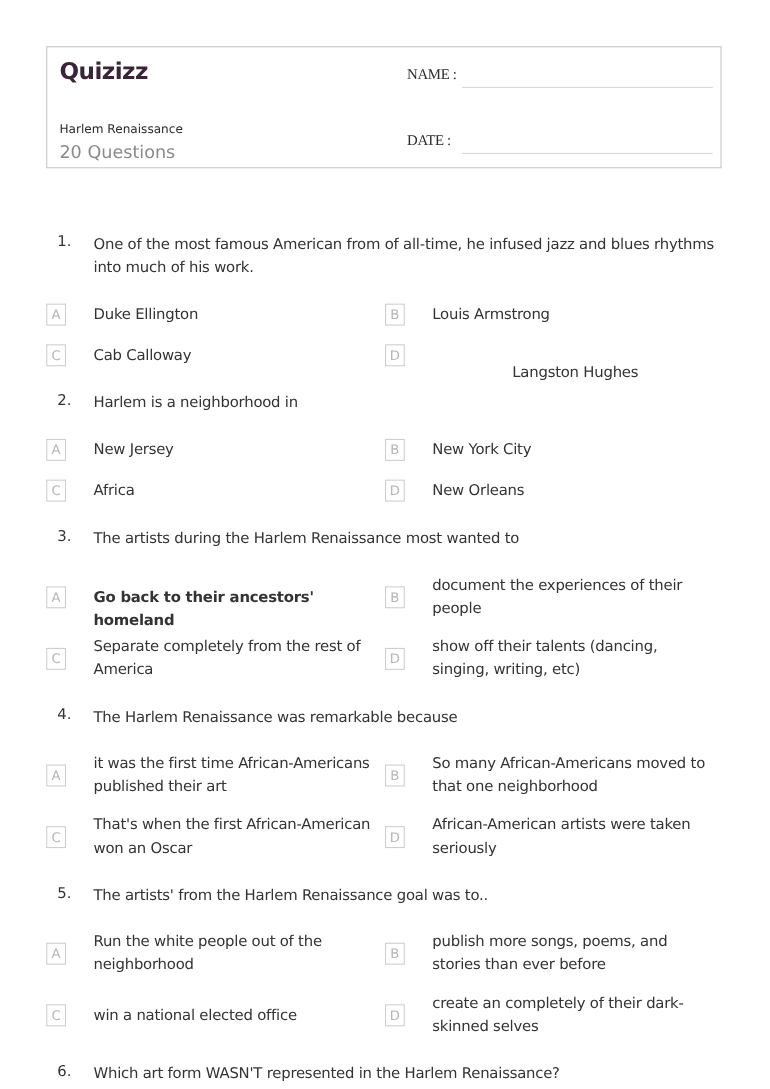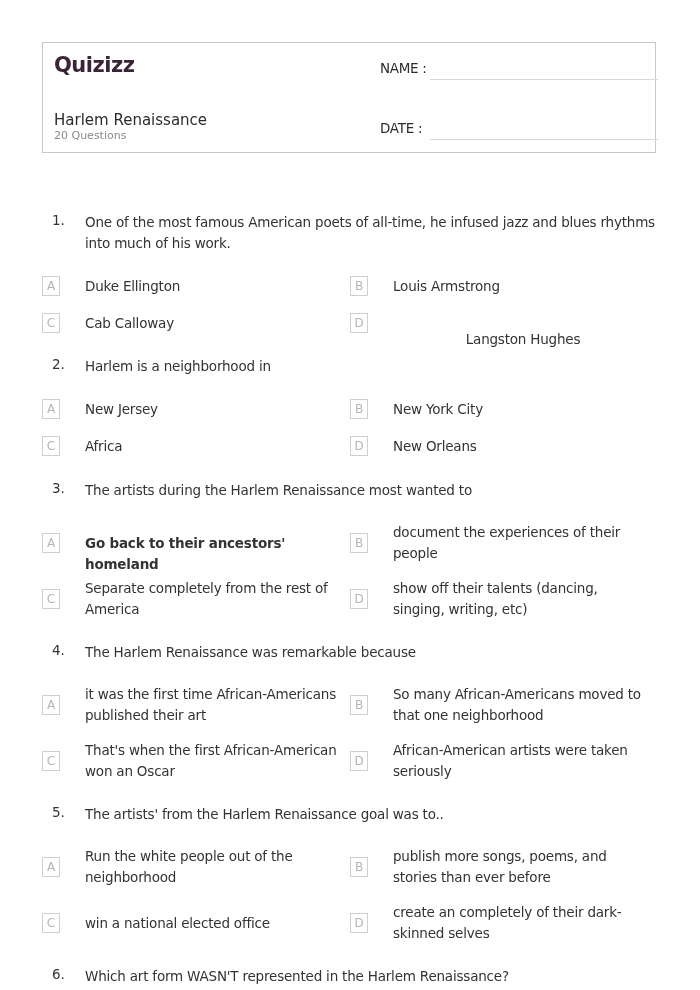--- a/index.html
+++ b/index.html
@@ -10,23 +10,23 @@
     }
     .header-box {
       position: absolute; left: 42px; top: 42px; width: 614px; height: 111px;
       border: 1px solid #c8c8c8; box-sizing: border-box; background: #fff;
     }
     .logo {
       position: absolute; left: 11px; top: 10px;
       font-family: "DejaVu Sans", sans-serif; font-weight: bold;
       font-size: 21px; letter-spacing: -0.5px; color: #3a2538;
     }
-    .quiz-title { position: absolute; left: 11px; top: 68px; font-size: 15px; color: #2b2b2b; }
-    .quiz-count { position: absolute; left: 11px; top: 86px; font-size: 11px; color: #8a8a8a; }
-    .field-row { position: absolute; left: 337px; width: 278px; height: 22px; }
+    .quiz-title { position: absolute; left: 11px; top: 68px; font-size: 11px; color: #2b2b2b; }
+    .quiz-count { position: absolute; left: 11px; top: 86px; font-size: 16px; color: #8a8a8a; }
+    .field-row { position: absolute; left: 327px; width: 278px; height: 22px; font-family: Liberation Serif, serif; }
     .field-label { position: absolute; left: 0; top: 2px; font-size: 13.5px; color: #2b2b2b; letter-spacing: -0.3px; }
     .field-line { position: absolute; left: 50px; right: 0; bottom: 0; border-bottom: 1px solid #d9d9d9; }
     .row-name { top: 15px; }
     .row-class { top: 45px; }
     .row-date { top: 75px; }
 
     .q { position: absolute; left: 42px; width: 620px; }
     .q-num { position: absolute; left: 10px; top: 0; font-size: 13.5px; color: #333; }
     .q-text { position: absolute; left: 43px; top: 0; width: 570px; font-size: 13.5px; line-height: 21px; color: #333; letter-spacing: -0.2px; }
 
@@ -51,21 +51,21 @@
     <span class="field-line"></span>
   </div>
   <div class="field-row row-date">
     <span class="field-label">DATE  :</span>
     <span class="field-line"></span>
   </div>
 </div>
 
 <div class="q" style="top:212px;">
   <span class="q-num">1.</span>
-  <span class="q-text">One of the most famous American poets of all-time, he infused jazz and blues rhythms into much of his work.</span>
+  <span class="q-text">One of the most famous American from of all-time, he infused jazz and blues rhythms into much of his work.</span>
 </div>
 <div class="opt" style="left:42px; top:276px;">
   <span class="opt-letter">A</span>
   <span class="opt-text" style="top:0px;">Duke Ellington</span>
 </div>
 <div class="opt" style="left:350px; top:276px;">
   <span class="opt-letter">B</span>
   <span class="opt-text" style="top:0px;">Louis Armstrong</span>
 </div>
 <div class="opt" style="left:42px; top:313px;">

